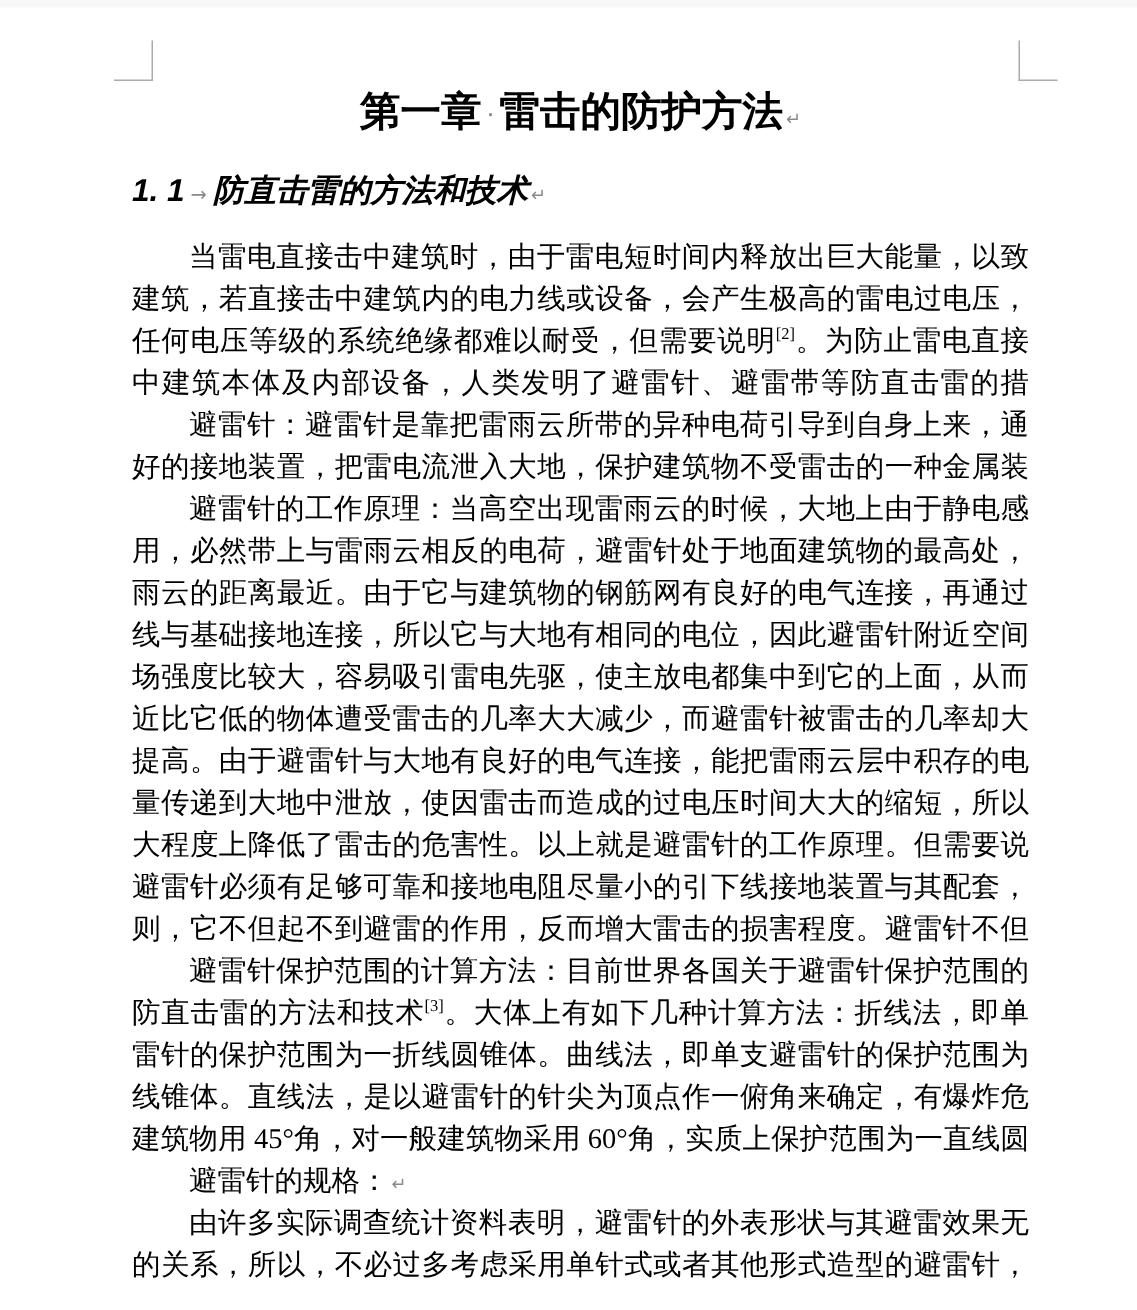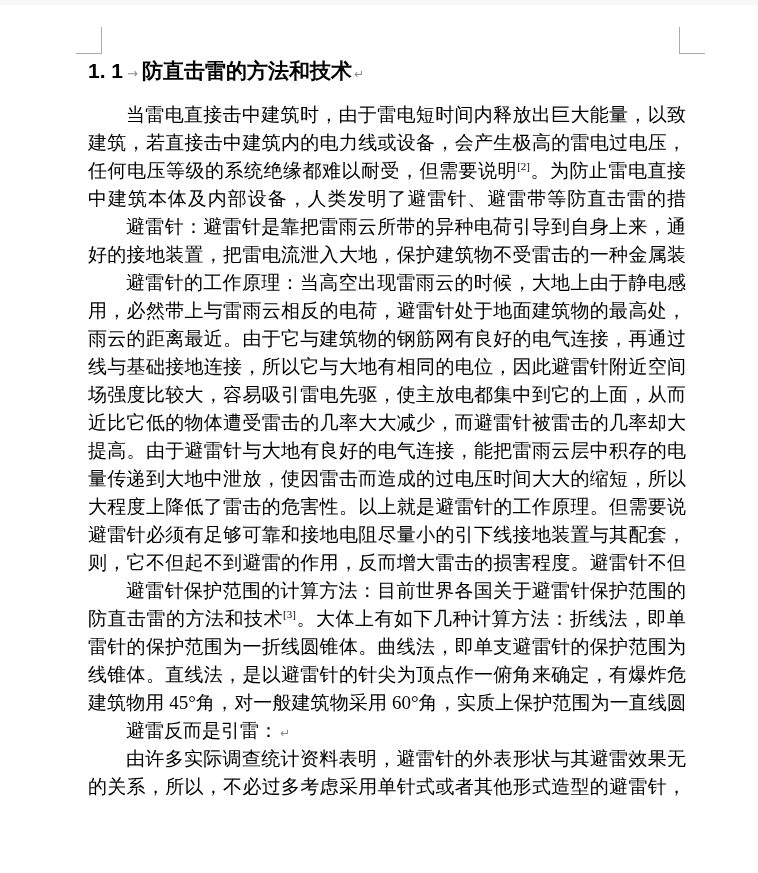--- a/index.html
+++ b/index.html
@@ -19,21 +19,21 @@
     color:#000; margin:0 0 16px 0; white-space:nowrap;
   }
   .space-dot { color:#808080; font-size:18px; vertical-align:2px; margin:0 3px; font-weight:normal; }
   .pmark {
     color:#8a8a8a; font-size:12px; font-weight:normal;
     font-family:"DejaVu Sans",sans-serif; margin-left:2px;
   }
   .sec-heading {
     font-family:"Liberation Sans","DejaVu Sans",sans-serif;
     font-weight:bold; font-size:21px; line-height:30px; color:#000;
-    margin:0 0 12px 0; white-space:nowrap;
+    margin:0 0 12px 0; white-space:nowrap;font-style:italic;
   }
   .tab-mark {
     color:#8a8a8a; font-size:13px; font-weight:normal; margin:0 4px;
     font-family:"DejaVu Sans",sans-serif;
   }
   .body-text { }
   .body-line {
     font-size:19px; line-height:28px; height:28px; color:#000;
     text-align:justify; text-align-last:justify; text-justify:inter-character;
     overflow:hidden;
@@ -43,20 +43,21 @@
   sup.fn { font-size:11px; line-height:0; }
 </style>
 </head>
 <body>
 
 <div class="top-strip"></div>
 <div class="crop left"></div>
 <div class="crop right"></div>
 
 <div class="content">
+  <div class="doc-title"><span>第一章</span><span class="space-dot">·</span><span>雷击的防护方法</span><span class="pmark">↵</span></div>
 
   <div class="sec-heading"><span>1. 1</span><span class="tab-mark">→</span><span>防直击雷的方法和技术</span><span class="pmark">↵</span></div>
 
   <div class="body-text">
       <div class="body-line indent"><span>当雷电直接击中建筑时，由于雷电短时间内释放出巨大能量，以致坏毁</span></div>
       <div class="body-line"><span>建筑，若直接击中建筑内的电力线或设备，会产生极高的雷电过电压，现今</span></div>
       <div class="body-line"><span>任何电压等级的系统绝缘都难以耐受，但需要说明</span><sup class="fn">[2]</sup><span>。为防止雷电直接击</span></div>
       <div class="body-line para-end"><span>中建筑本体及内部设备，人类发明了避雷针、避雷带等防直击雷的措施：</span></div>
       <div class="body-line indent"><span>避雷针：避雷针是靠把雷雨云所带的异种电荷引导到自身上来，通过良</span></div>
       <div class="body-line para-end"><span>好的接地装置，把雷电流泄入大地，保护建筑物不受雷击的一种金属装置。</span></div>
@@ -69,17 +70,17 @@
       <div class="body-line"><span>提高。由于避雷针与大地有良好的电气连接，能把雷雨云层中积存的电荷能</span></div>
       <div class="body-line"><span>量传递到大地中泄放，使因雷击而造成的过电压时间大大的缩短，所以从很</span></div>
       <div class="body-line"><span>大程度上降低了雷击的危害性。以上就是避雷针的工作原理。但需要说明，</span></div>
       <div class="body-line"><span>避雷针必须有足够可靠和接地电阻尽量小的引下线接地装置与其配套，否</span></div>
       <div class="body-line"><span>则，它不但起不到避雷的作用，反而增大雷击的损害程度。避雷针不但不能</span></div>
       <div class="body-line indent"><span>避雷针保护范围的计算方法：目前世界各国关于避雷针保护范围的计算</span></div>
       <div class="body-line"><span>防直击雷的方法和技术</span><sup class="fn">[3]</sup><span>。大体上有如下几种计算方法：折线法，即单一避</span></div>
       <div class="body-line"><span>雷针的保护范围为一折线圆锥体。曲线法，即单支避雷针的保护范围为一曲</span></div>
       <div class="body-line"><span>线锥体。直线法，是以避雷针的针尖为顶点作一俯角来确定，有爆炸危险的</span></div>
       <div class="body-line para-end"><span>建筑物用 45°角，对一般建筑物采用 60°角，实质上保护范围为一直线圆锥体。</span></div>
-      <div class="body-line indent para-end"><span>避雷反而是引雷：</span><span class="pmark">↵</span></div>
+      <div class="body-line indent para-end"><span>避雷针的规格：</span><span class="pmark">↵</span></div>
       <div class="body-line indent"><span>由许多实际调查统计资料表明，避雷针的外表形状与其避雷效果无明显</span></div>
       <div class="body-line"><span>的关系，所以，不必过多考虑采用单针式或者其他形式造型的避雷针，避雷</span></div>
     </div>
 </div>
 
 </body></html>

